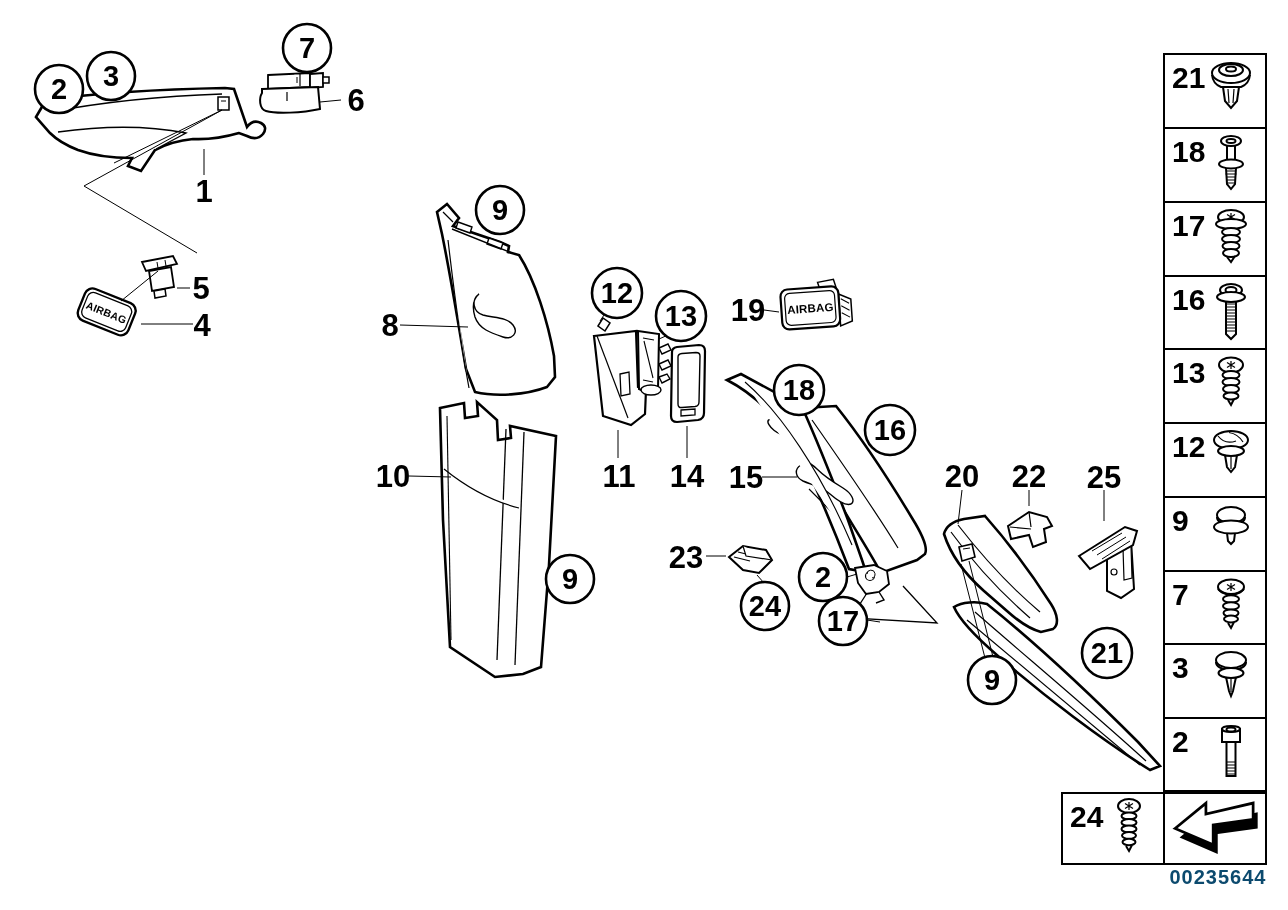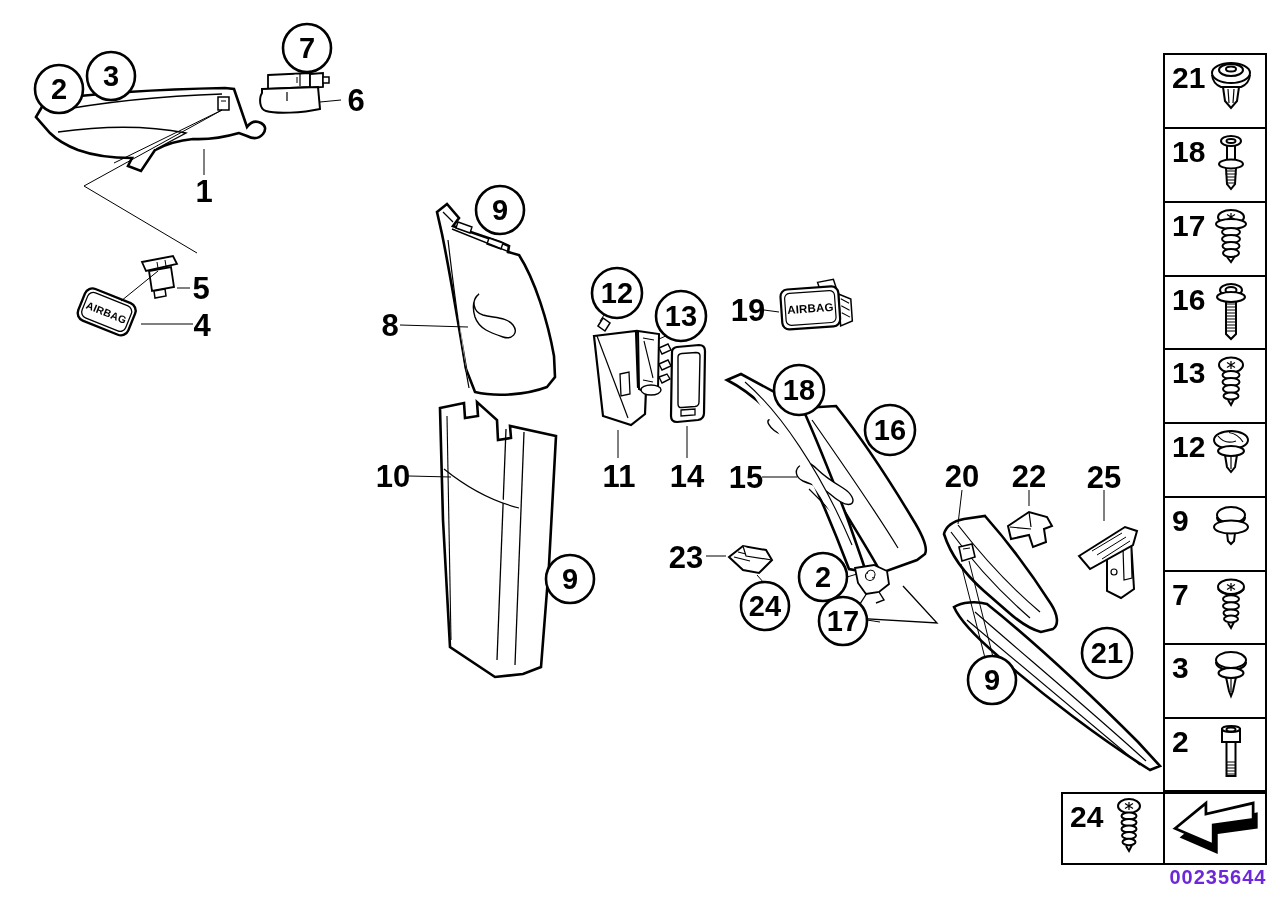--- a/index.html
+++ b/index.html
@@ -10,21 +10,21 @@
   .part path,.part ellipse,.part rect,.part circle{fill:#fff;stroke:#000;}
   .wire path,.wire ellipse,.wire circle,.wire line,.wire polyline{fill:none;stroke:#000;}
   
   .cell{position:absolute;box-sizing:border-box;border:2px solid #000;background:#fff;}
   .cell .num{position:absolute;left:7px;top:8px;font-size:30px;font-weight:bold;color:#000;line-height:1;}
   .cell .ic{position:absolute;right:8px;top:50%;transform:translateY(-50%);}
   .cell .ic ellipse,.cell .ic path,.cell .ic rect,.cell .ic circle{fill:#fff;stroke:#000;stroke-width:2;}
   .cell .ic .thin{stroke-width:1.2;fill:none;}
   .cell .ic .nf{fill:none;}
   #doc-number{position:absolute;left:1168px;top:866px;width:100px;text-align:center;
-              font-size:20px;font-weight:bold;letter-spacing:1px;color:#6d28d9;}
+              font-size:20px;font-weight:bold;letter-spacing:1px;color:#0c4a6e;}
 </style>
 </head>
 <body>
 
 <div id="stage">
 
 <svg id="drawing" width="1288" height="910" viewBox="0 0 1288 910">
 
   <g class="part">
     <path d="M36,117 L46,100 Q120,90 225,88 L234,89 L247,127 Q253,119 261,123 Q268,127 263,134 Q257,141 247,136 L239,133 Q215,140 193,139 Q172,141 155,150 L141,171 L128,166 L132,158 Q100,158 78,150 Q60,143 50,133 Z" stroke-width="2.6"></path>

